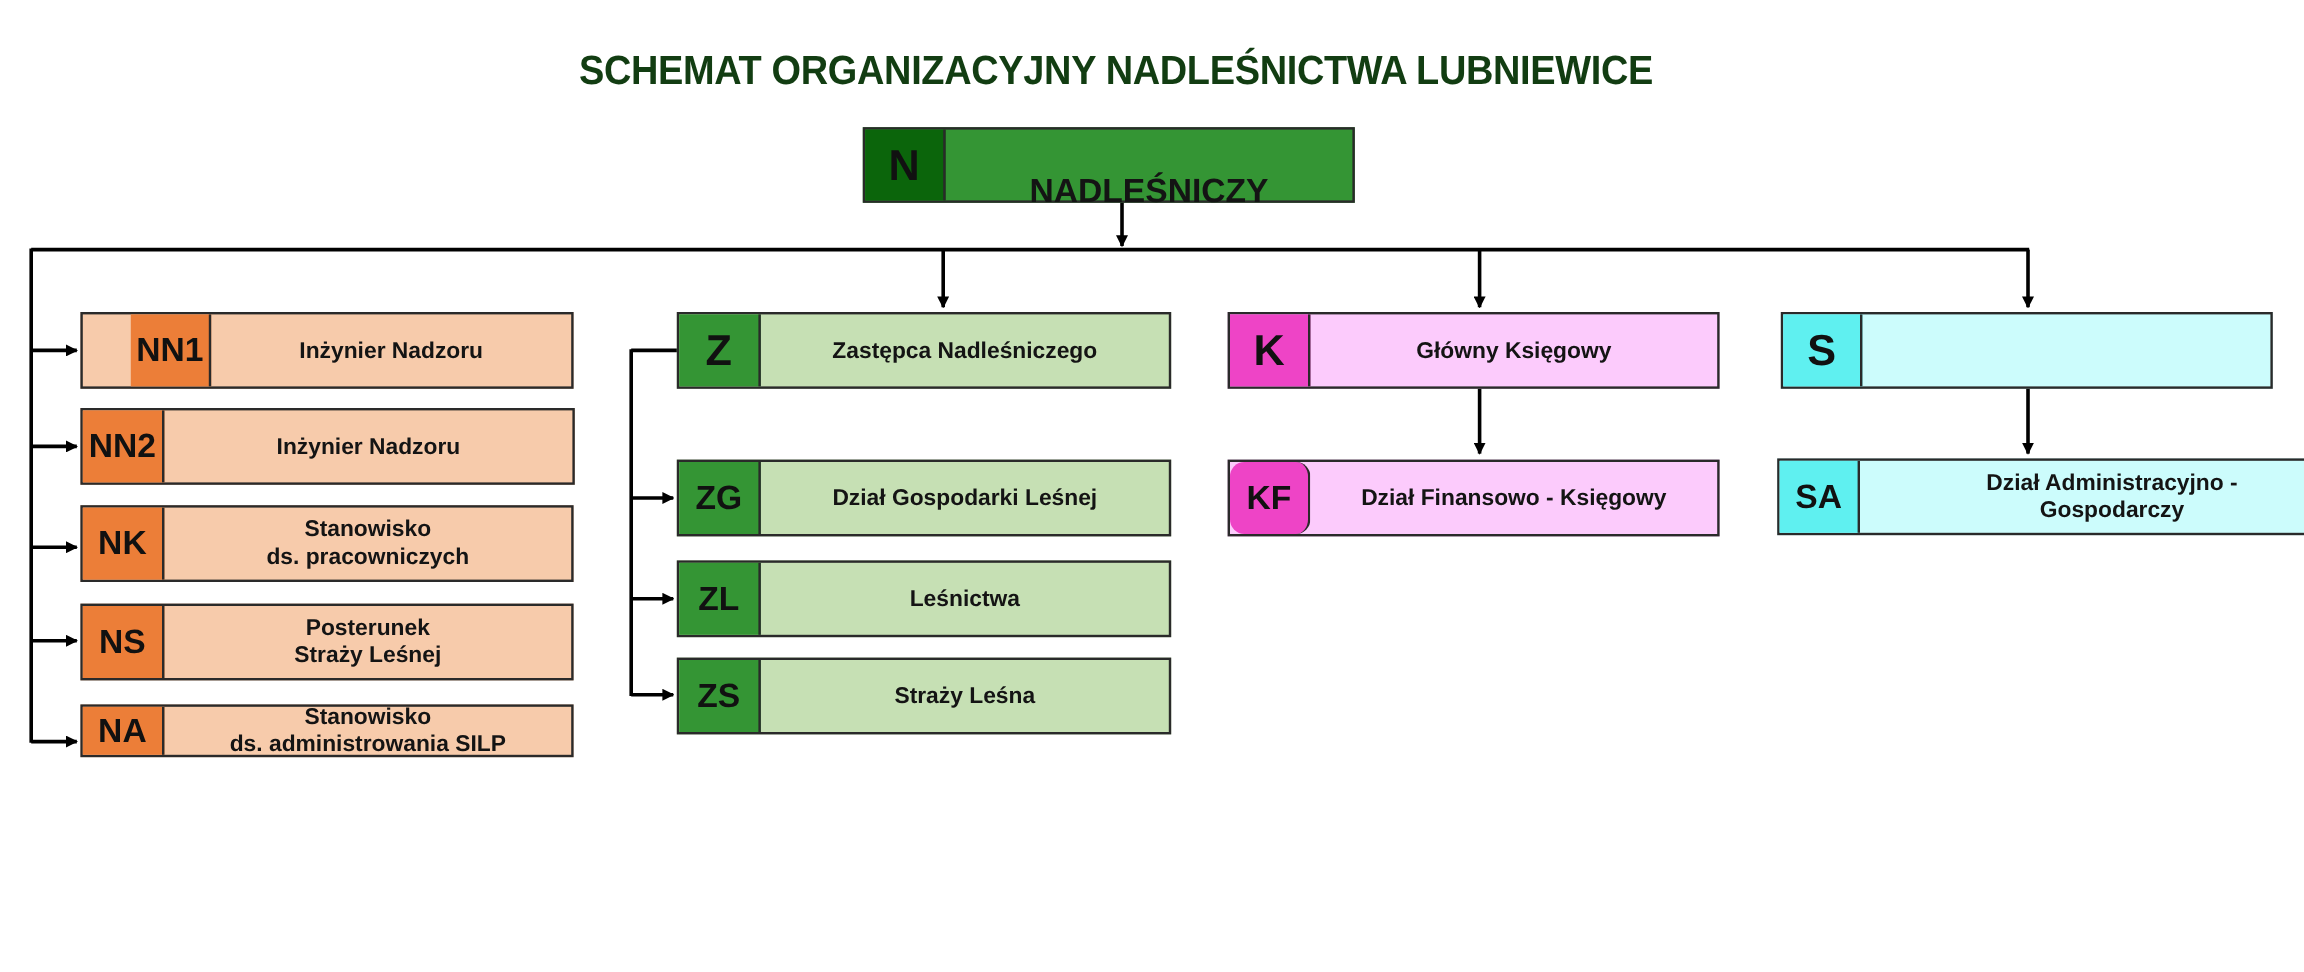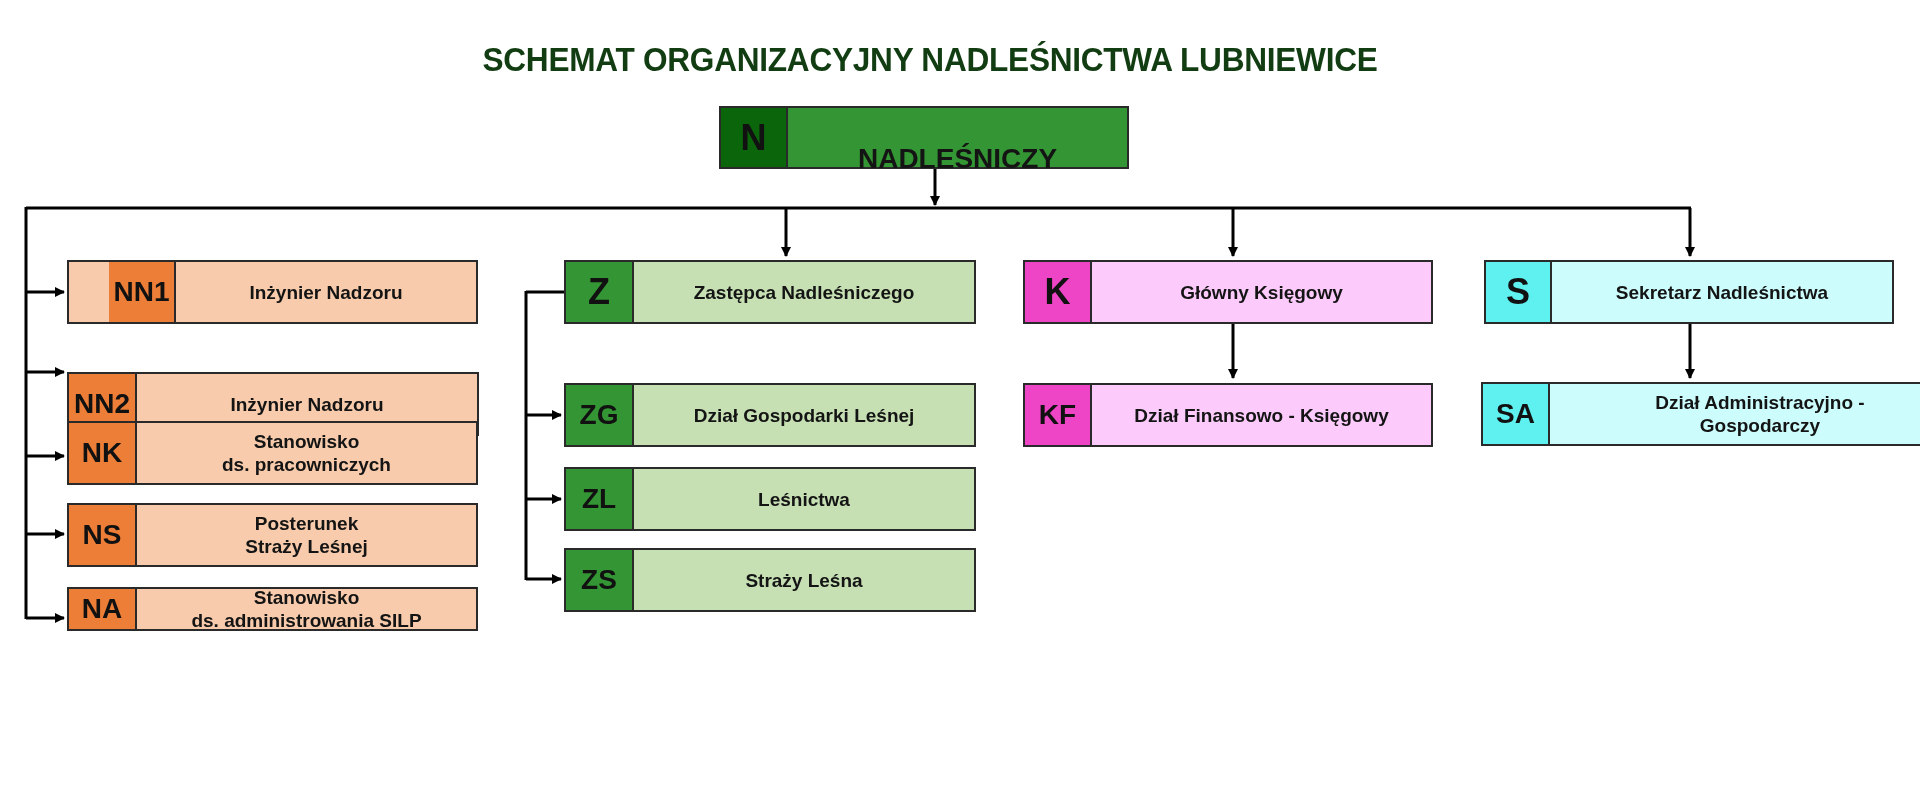--- a/index.html
+++ b/index.html
@@ -72,21 +72,21 @@
 
 <div class="box g-top" style="left:719px;top:106px;width:410px;height:63px;">
   <div class="code lg" style="width:67px;">N</div>
   <div class="label">NADLEŚNICZY</div>
 </div>
 
 <div class="box g-orange" style="left:67px;top:260px;width:411px;height:64px;padding-left:40px;">
   <div class="code sm" style="width:67px;">NN1</div>
   <div class="label">Inżynier Nadzoru</div>
 </div>
-<div class="box g-orange" style="left:67px;top:340px;width:412px;height:64px;margin-top:32px;">
+<div class="box g-orange" style="left:67px;top:340px;width:412px;height:64px;">
   <div class="code sm" style="width:68px;">NN2</div>
   <div class="label">Inżynier Nadzoru</div>
 </div>
 <div class="box g-orange" style="left:67px;top:421px;width:411px;height:64px;">
   <div class="code sm" style="width:68px;">NK</div>
   <div class="label">Stanowisko
 ds. pracowniczych</div>
 </div>
 <div class="box g-orange" style="left:67px;top:503px;width:411px;height:64px;">
   <div class="code sm" style="width:68px;">NS</div>
@@ -114,25 +114,24 @@
 <div class="box g-green" style="left:564px;top:548px;width:412px;height:64px;">
   <div class="code sm" style="width:68px;">ZS</div>
   <div class="label">Straży Leśna</div>
 </div>
 
 <div class="box g-pink" style="left:1023px;top:260px;width:410px;height:64px;">
   <div class="code lg" style="width:67px;">K</div>
   <div class="label">Główny Księgowy</div>
 </div>
 <div class="box g-pink" style="left:1023px;top:383px;width:410px;height:64px;">
-  <div class="code sm" style="width:67px;">KF</div>
+  <div class="code sm" style="width:67px;border-radius:12px;">KF</div>
   <div class="label">Dział Finansowo - Księgowy</div>
 </div>
 
 <div class="box g-cyan" style="left:1484px;top:260px;width:410px;height:64px;">
   <div class="code lg" style="width:66px;">S</div>
-  <div class="label">Sekretarz Nadleśnictwa</div>
 </div>
 <div class="box g-cyan" style="left:1481px;top:382px;width:466px;height:64px;gap:25px;">
   <div class="code sm" style="width:67px;">SA</div>
   <div class="label">Dział Administracyjno -
 Gospodarczy</div>
 </div>
 
 </body></html>

